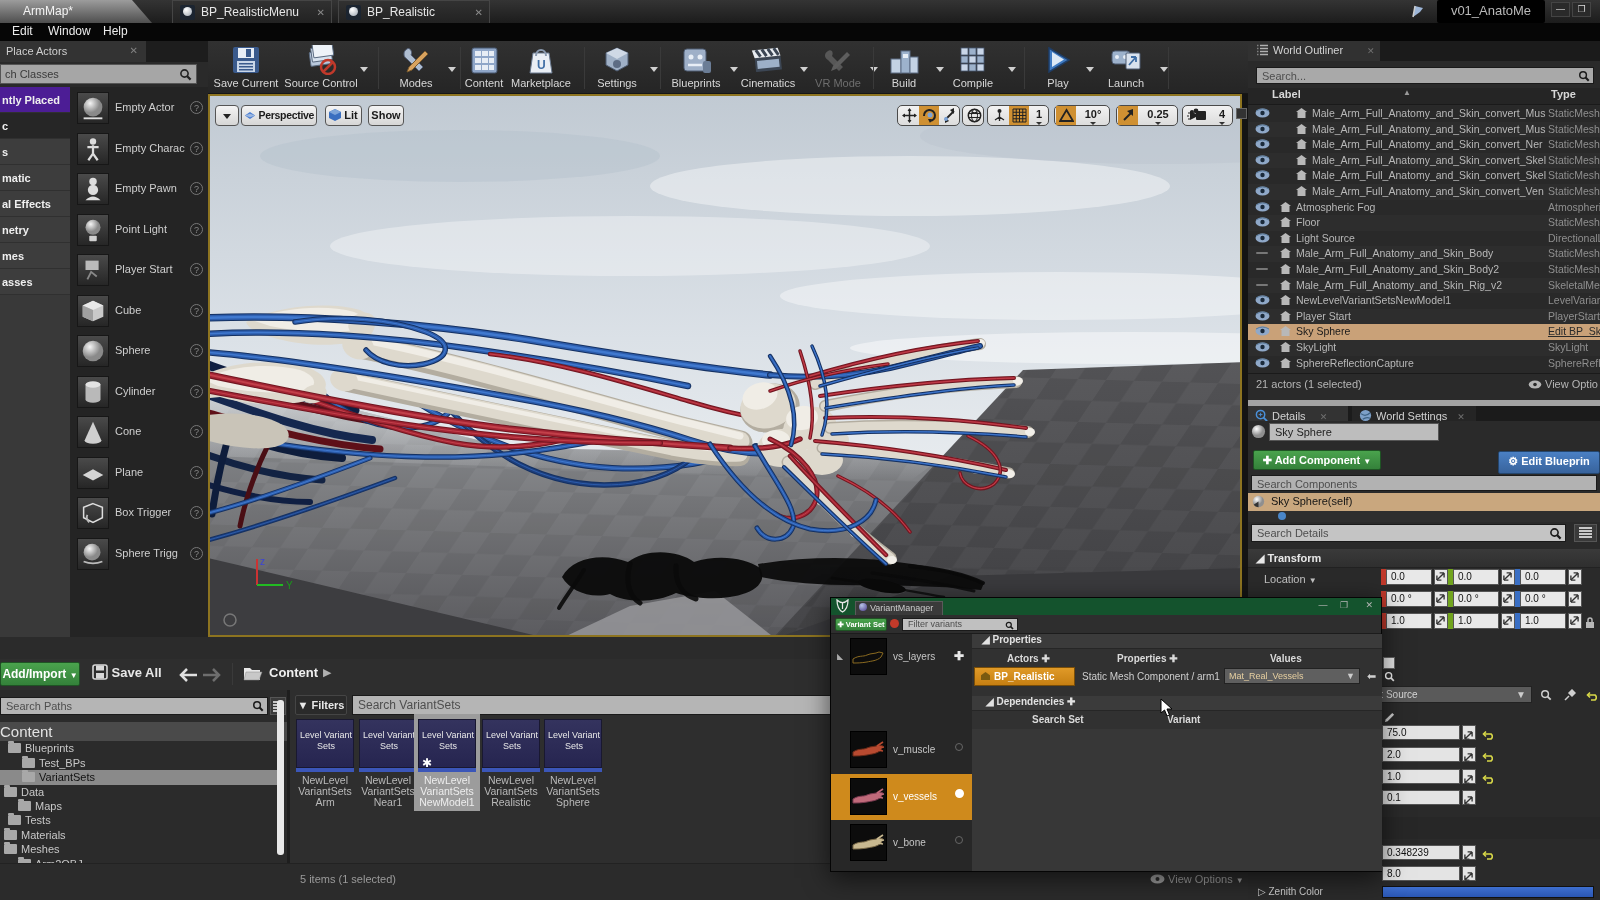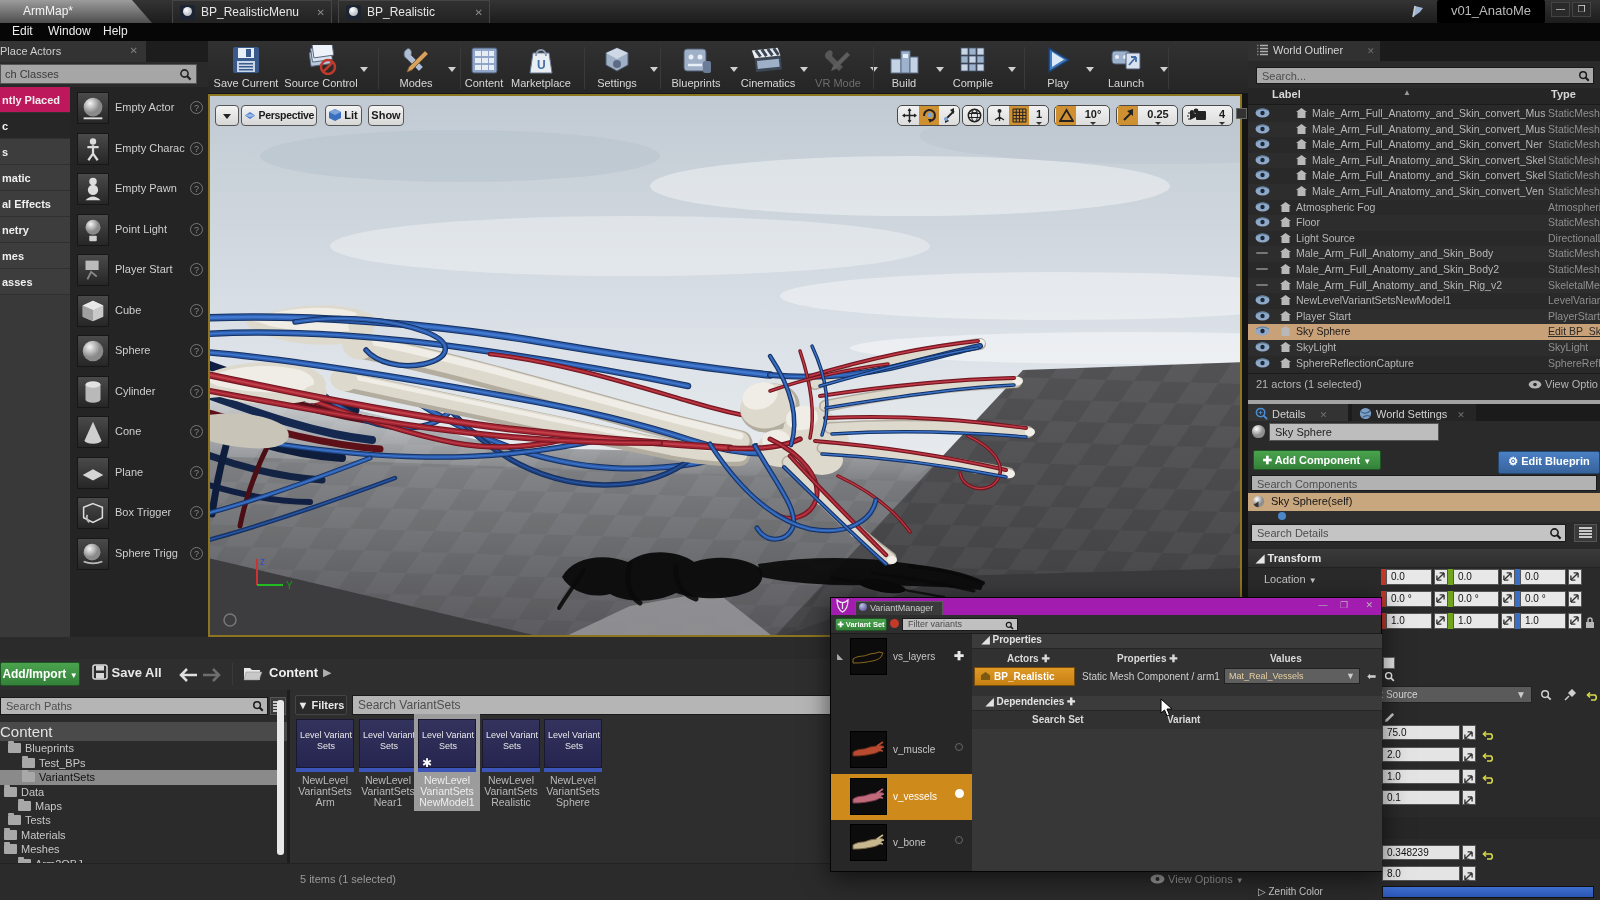--- a/index.html
+++ b/index.html
@@ -19,27 +19,27 @@
 .dtab .tlabel{margin-left:28px;}
 #verbox{left:1437px;top:0px;width:108px;height:23px;background:#000;color:#b9b9b9;font-size:13px;text-align:center;line-height:22px;border-radius:2px;}
 #flagicon{left:1410px;top:3px;width:16px;height:16px;}
 .winbtn{top:2px;width:19px;height:15px;background:#2a2a2a;border:1px solid #444;color:#ddd;font-size:9px;text-align:center;line-height:13px;}
 
 #menubar{left:0;top:23px;width:1600px;height:18px;background:#060606;color:#ececec;font-size:12px;}
 #menubar span{position:absolute;top:1px;}
 
 #leftpanel{left:0;top:41px;width:208px;height:596px;background:#2a2a2a;}
 #lp-tabstrip{position:absolute;left:0;top:0;width:208px;height:21px;background:#1d1d1d;}
-#lp-tab{position:absolute;left:0;top:0;width:146px;height:21px;background:#333;color:#cfcfcf;font-size:11px;line-height:20px;padding-left:0;}
+#lp-tab{position:absolute;left:0;top:0;width:146px;height:21px;background:#333;color:#cfcfcf;font-size:11px;line-height:20px;padding-left:6px;}
 #lp-tab .tx{position:absolute;right:8px;color:#808080;font-size:10px;}
 #lp-search{position:absolute;left:0px;top:23px;width:197px;height:20px;background:#a6a6a6;border:1px solid #555;color:#3a3a3a;font-size:11px;line-height:18px;padding-left:4px;}
 #lp-cats{position:absolute;left:0;top:46px;width:70px;height:550px;background:#393939;}
 .lpcat{position:absolute;left:0;width:70px;height:26px;color:#efefef;font-size:11px;font-weight:bold;line-height:26px;padding-left:2px;border-bottom:1px solid #303030;background:#3d3d3d;}
 .lpcat.sel{background:#262626;}
-.lpcat.first{background:#be185d;}
+.lpcat.first{background:#4c1d95;}
 #lp-items{position:absolute;left:70px;top:46px;width:138px;height:550px;background:#242424;}
 .lpitem{position:absolute;left:0;width:138px;height:40px;}
 .lpitem .thumb{position:absolute;left:7px;top:4px;width:32px;height:32px;background:linear-gradient(#4a4a4a,#262626);border:1px solid #171717;}
 .lpitem .lbl{position:absolute;left:45px;top:13px;color:#cfcfcf;font-size:11px;white-space:nowrap;}
 .lpitem .q{position:absolute;right:5px;top:13px;width:13px;height:13px;border:1px solid #777;border-radius:50%;color:#888;font-size:9px;text-align:center;line-height:13px;}
 
 #toolbar{left:208px;top:41px;width:1040px;height:53px;background:linear-gradient(#313131,#252525);border-bottom:1px solid #161616;}
 .tbtn{position:absolute;top:3px;width:84px;height:48px;white-space:nowrap;text-align:center;color:#d8d8d8;font-size:11px;}
 .tbtn .ic{display:block;margin:1px auto 2px;width:34px;height:30px;}
 .tbtn .cap{display:block;margin-top:1px;}
@@ -68,21 +68,21 @@
 #wo-header{top:47px;height:17px;background:#252525;border-bottom:1px solid #1a1a1a;color:#d8d8d8;font-size:11px;font-weight:bold;}
 .worow{position:absolute;left:0;width:352px;height:15.5px;font-size:10.5px;color:#b8b8b8;white-space:nowrap;overflow:hidden;}
 .worow.alt{background:#2d2d2d;}
 .worow.sel{background:#c9a178;color:#1a1a1a;}
 .worow .ty{position:absolute;left:300px;color:#8f8f8f;}
 .worow.sel .ty{color:#2a2a2a;text-decoration:underline;}
 .weye{position:absolute;left:7px;top:2px;width:15px;height:10px;}
 .wdash{position:absolute;left:8px;top:6px;width:12px;height:2px;background:#777;border-radius:1px;}
 #wo-footer{top:332px;height:20px;color:#b5b5b5;font-size:11px;background:#2a2a2a;border-top:1px solid #1a1a1a;}
 
-#dt-tabstrip{top:359px;height:21px;background:#1b1b1b;border-top:4px solid #a3a3a3;}
+#dt-tabstrip{top:359px;height:21px;background:#1b1b1b;border-top:6px solid #a3a3a3;}
 .dtab2{position:absolute;top:0px;height:21px;background:#333;color:#d2d2d2;font-size:11px;line-height:20px;}
 #dt-name{top:380px;height:22px;background:#2a2a2a;}
 .greenbtn{position:absolute;background:linear-gradient(#4aa34d,#34813a);border:1px solid #1f5424;border-radius:2px;color:#fff;font-weight:bold;font-size:11px;text-align:center;white-space:nowrap;overflow:hidden;}
 .bluebtn{position:absolute;background:linear-gradient(#4a80c4,#38639c);border:1px solid #24466e;border-radius:2px;color:#fff;font-weight:bold;font-size:11px;text-align:center;}
 .selrow{position:absolute;background:#c9a77e;color:#151515;font-size:11px;}
 #dt-transform{top:508px;height:19px;background:linear-gradient(#3a3a3a,#2f2f2f);border-bottom:1px solid #222;color:#e8e8e8;font-size:11px;font-weight:bold;padding:3px 0 0 8px;}
 .drow{position:absolute;left:0;width:352px;height:22px;font-size:11px;color:#c2c2c2;}
 .vec{position:absolute;top:2px;height:16px;}
 .vtag{position:absolute;left:0;top:0;width:5px;height:16px;}
 .vfield{position:absolute;left:5px;top:0;width:46px;height:16px;background:#e8e8e8;border:1px solid #555;color:#111;font-size:10px;line-height:14px;padding-left:4px;}
@@ -99,21 +99,21 @@
 .folder:before{content:"";position:absolute;left:0;top:-2px;width:6px;height:2px;background:#a8a8a8;border-radius:1px 1px 0 0;}
 #cb-assets{position:absolute;left:290px;top:53px;width:958px;height:210px;background:#2e2e2e;}
 .card{position:absolute;width:58px;}
 .cthumb{position:absolute;left:0;top:0;width:58px;height:49px;background:linear-gradient(#34335e,#262550);border:1px solid #191830;}
 .cthumb .t{position:absolute;left:0;top:10px;width:58px;text-align:center;color:#e8e8e8;font-size:9px;line-height:11px;}
 .cbar{position:absolute;left:0;top:49px;width:58px;height:4px;background:#3b56b8;}
 .cname{position:absolute;left:-6px;top:56px;width:70px;text-align:center;color:#b9b9b9;font-size:10.5px;line-height:11px;}
 #cb-bottom{position:absolute;left:0;top:226px;width:1248px;height:37px;background:#2b2b2b;border-top:1px solid #222;color:#9a9a9a;font-size:11px;}
 
 #vm{left:830px;top:597px;width:552px;height:275px;background:#2c2c2c;border:1px solid #050505;box-shadow:0 6px 24px rgba(0,0,0,0.6);}
-#vm-title{position:absolute;left:0;top:0;width:550px;height:31px;background:#a21caf;}
+#vm-title{position:absolute;left:0;top:0;width:550px;height:31px;background:#14532d;}
 #vm-toolbar{position:absolute;left:0;top:17px;width:550px;height:19px;background:#2e2e2e;border-bottom:1px solid #1c1c1c;}
 #vm-left{position:absolute;left:0;top:36px;width:141px;height:237px;background:#272727;}
 .vmrow{position:absolute;left:0;width:141px;height:46px;}
 .vmrow.sel{background:#cf8a1c;}
 .vmthumb{position:absolute;left:19px;top:4px;width:37px;height:37px;background:#0c0c0c;border:1px solid #000;}
 .vmlbl{position:absolute;left:62px;top:17px;font-size:10px;color:#c6c6c6;}
 .vmrow.sel .vmlbl{color:#fff;}
 #vm-right{position:absolute;left:141px;top:36px;width:410px;height:237px;background:#313131;}
 .vmhdr{position:absolute;left:0;width:410px;height:15px;background:#3b3b3b;border-bottom:1px solid #262626;color:#e2e2e2;font-size:10px;font-weight:bold;}
 .vmcol{position:absolute;color:#dadada;font-size:10px;font-weight:bold;}

